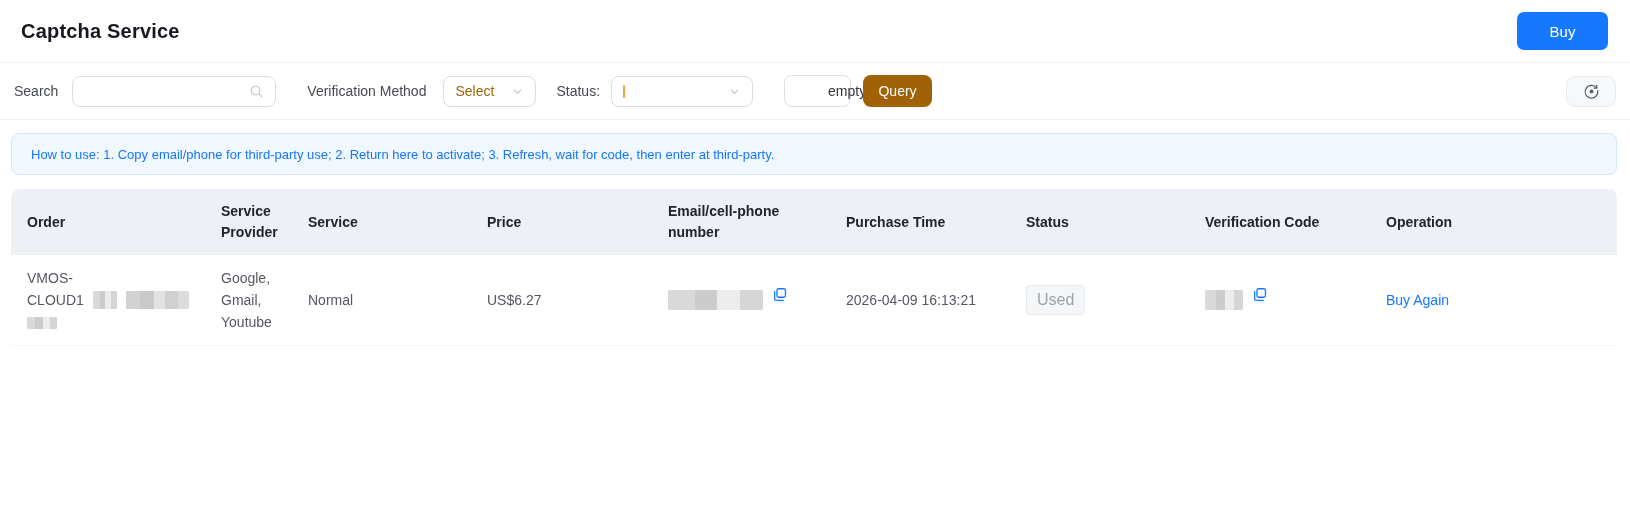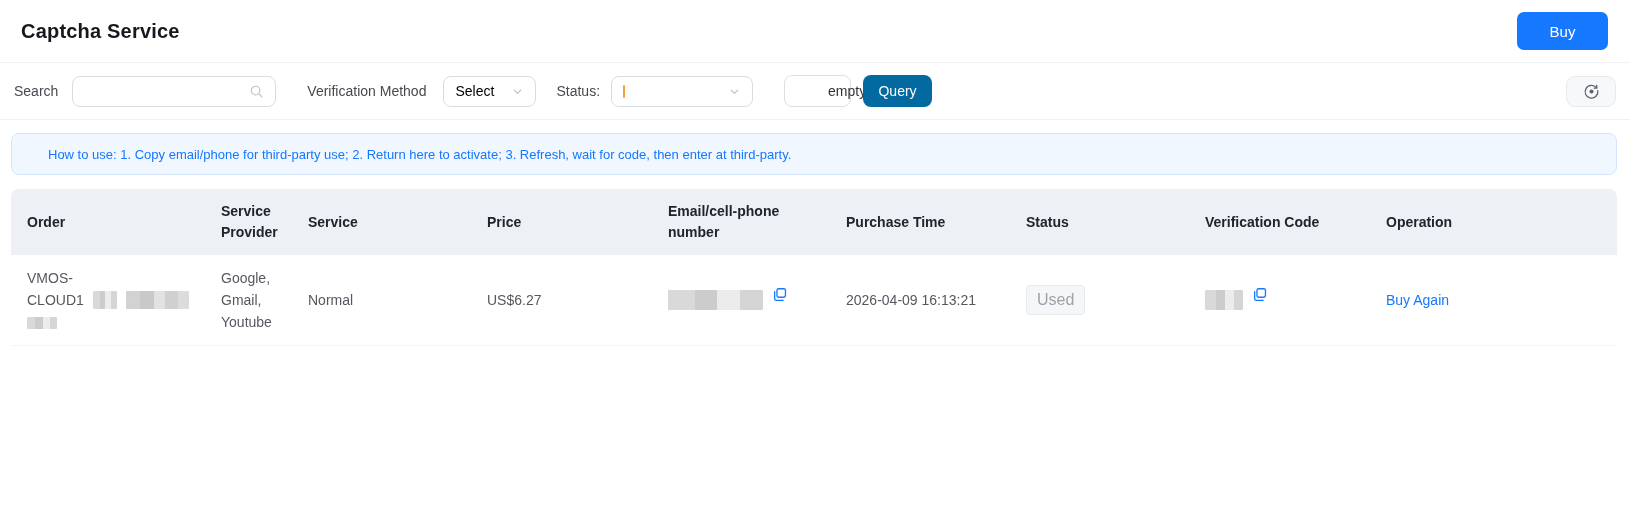--- a/index.html
+++ b/index.html
@@ -15,32 +15,32 @@
   .buy-btn { margin-left:auto; width:91px; height:38px; background:#1677ff; color:#fff; border:none; border-radius:7px; font-size:15px; font-family:inherit; cursor:pointer; }
 
   
   .filter-bar { height:57px; display:flex; align-items:center; padding:0 14px; border-bottom:1px solid #f0f1f2; font-size:14px; color:#46494f; }
   .search-label { margin-right:14px; }
   .search-input-wrap { width:204px; height:31px; border:1px solid #d9dce1; border-radius:8px; display:flex; align-items:center; padding:0 11px; background:#fff; }
   .search-input { border:none; outline:none; flex:1; min-width:0; font:inherit; color:#333; background:transparent; }
   .search-icon { color:#c3c7ce; display:flex; flex:none; }
   .vm-label { margin-left:31px; }
   .select { height:31px; border:1px solid #d9dce1; border-radius:8px; display:flex; align-items:center; padding:0 11px; background:#fff; cursor:pointer; }
-  .select-placeholder { color:#000000; font-size:14px; }
+  .select-placeholder { color:#a16207; font-size:14px; }
   .select.vm { width:93px; margin-left:17px; }
   .status-label { margin-left:20px; }
   .select.status { width:142px; margin-left:11px; }
   .cursor-bar { width:2px; height:13px; background:#efa244; border-radius:1px; }
   .chevron-icon { margin-left:auto; color:#b9bec7; display:flex; flex:none; }
   .empty-btn { margin-left:31px; width:67px; height:32px; background:#fff; border:1px solid #dcdfe4; border-radius:8px; font-size:14px; color:#303338; font-family:inherit; cursor:pointer;padding-left:43px; }
-  .query-btn { margin-left:12px; width:69px; height:32px; background:#0369a1; border:none; border-radius:8px; font-size:14px; color:#fff; font-family:inherit; cursor:pointer; }
+  .query-btn { margin-left:12px; width:69px; height:32px; background:#a16207; border:none; border-radius:8px; font-size:14px; color:#fff; font-family:inherit; cursor:pointer; }
   .refresh-btn { margin-left:auto; width:50px; height:31px; background:#f7f8fa; border:1px solid #e8eaee; border-radius:9px; display:flex; align-items:center; justify-content:center; color:#5c616b; cursor:pointer; }
 
   
-  .banner { margin:13px 13px 0 11px; height:42px; background:#f0f7ff; border:1px solid #d4e5fb; border-radius:8px; display:flex; align-items:center; padding:0 36px; }
+  .banner { margin:13px 13px 0 11px; height:42px; background:#f0f7ff; border:1px solid #d4e5fb; border-radius:8px; display:flex; align-items:center; padding:0 19px; }
   .banner-text { color:#1677ff; font-size:13px; }
 
   
   .table { margin:14px 13px 0 11px; }
   .thead, .trow { display:grid; grid-template-columns:194px 87px 179px 181px 178px 180px 179px 181px minmax(0,1fr); }
   .thead { background:#edf0f4; border-radius:8px 8px 0 0; min-height:66px; }
   .th { padding:11px 16px; display:flex; align-items:center; font-weight:700; font-size:14px; color:#20242b; line-height:21px; }
   .trow { min-height:79px; border-bottom:1px solid #f4f5f6; background:#fff; }
   .td { padding:10px 16px; display:flex; align-items:center; font-size:14px; color:#55585f; line-height:22px; }
   .td.order-cell { display:block; padding-top:12px; }

